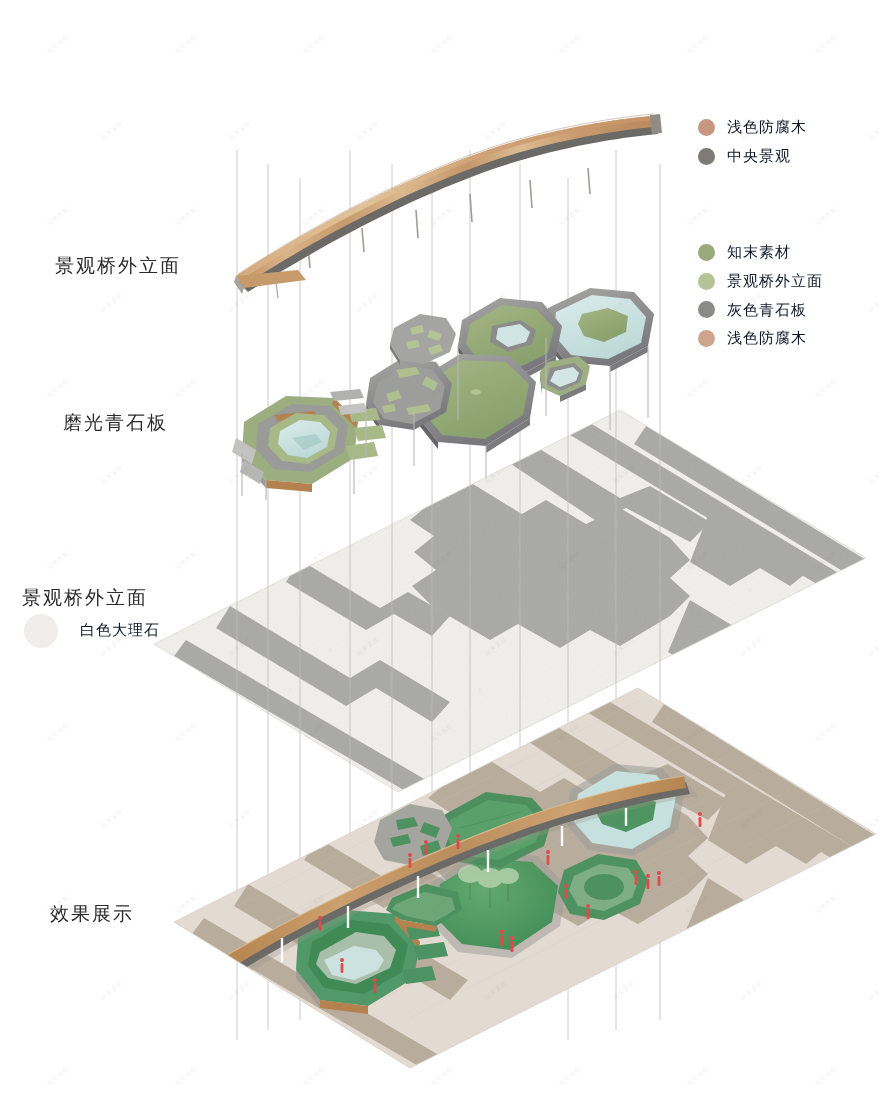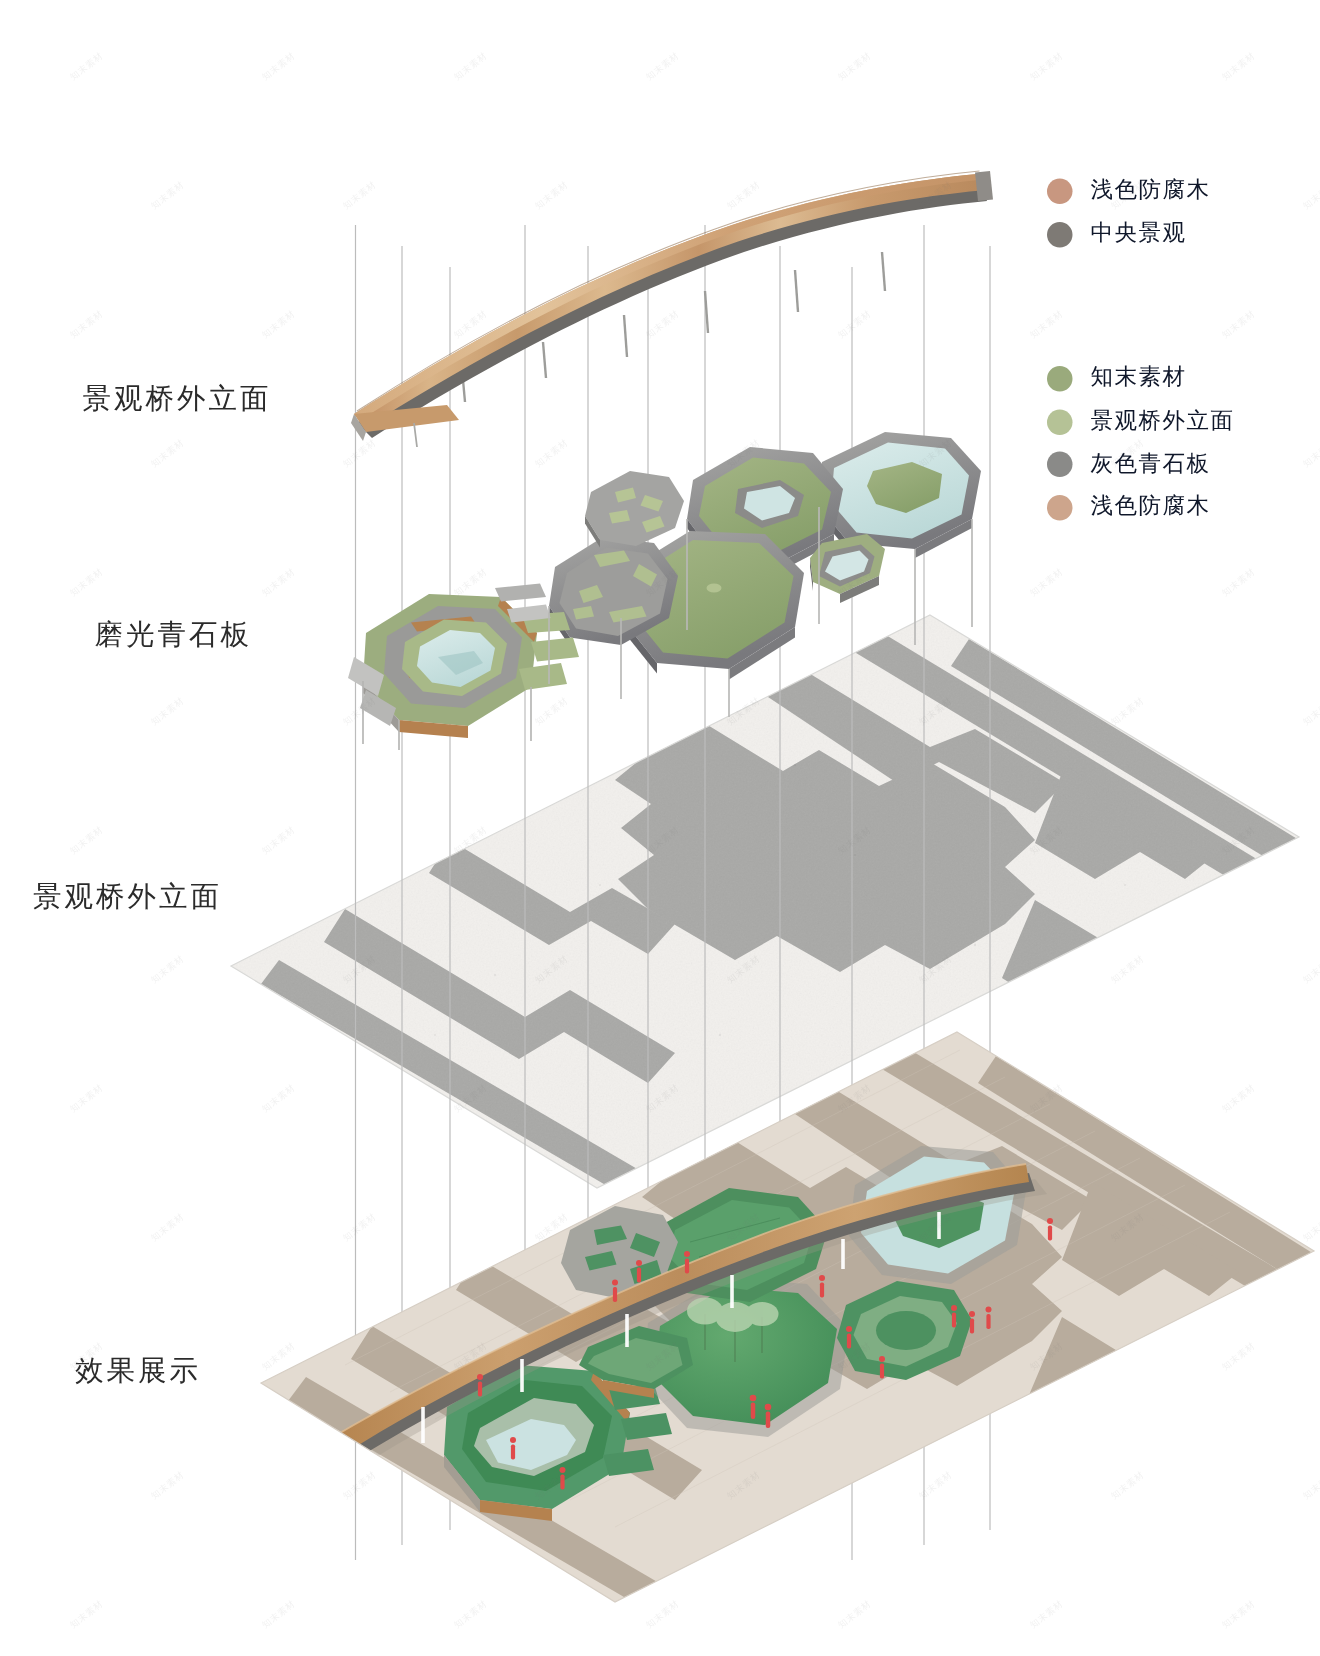--- a/index.html
+++ b/index.html
@@ -588,20 +588,24 @@
       <div class="legend-row">
         <div class="swatch" style="background: rgb(138, 138, 136);"></div>
         <div class="legend-label">灰色青石板</div>
       </div>
       <div class="legend-row">
         <div class="swatch" style="background: rgb(205, 165, 140);"></div>
         <div class="legend-label">浅色防腐木</div>
       </div>
     </div>
   <div class="legend paving" id="legend-paving" style="left: 24px; top: 614px;">
+      <div class="legend-row">
+        <div class="swatch" style="background: rgb(240, 237, 234);"></div>
+        <div class="legend-label">白色大理石</div>
+      </div>
     </div>
 
   <div class="watermark-layer" id="watermark-layer">
       <span class="wm" style="left: 45.1163px; top: 40px; transform: rotate(-38deg);">知末素材</span>
       <span class="wm" style="left: 173.116px; top: 40px; transform: rotate(-38deg);">知末素材</span>
       <span class="wm" style="left: 301.116px; top: 40px; transform: rotate(-38deg);">知末素材</span>
       <span class="wm" style="left: 429.116px; top: 40px; transform: rotate(-38deg);">知末素材</span>
       <span class="wm" style="left: 557.116px; top: 40px; transform: rotate(-38deg);">知末素材</span>
       <span class="wm" style="left: 685.116px; top: 40px; transform: rotate(-38deg);">知末素材</span>
       <span class="wm" style="left: 813.116px; top: 40px; transform: rotate(-38deg);">知末素材</span>

